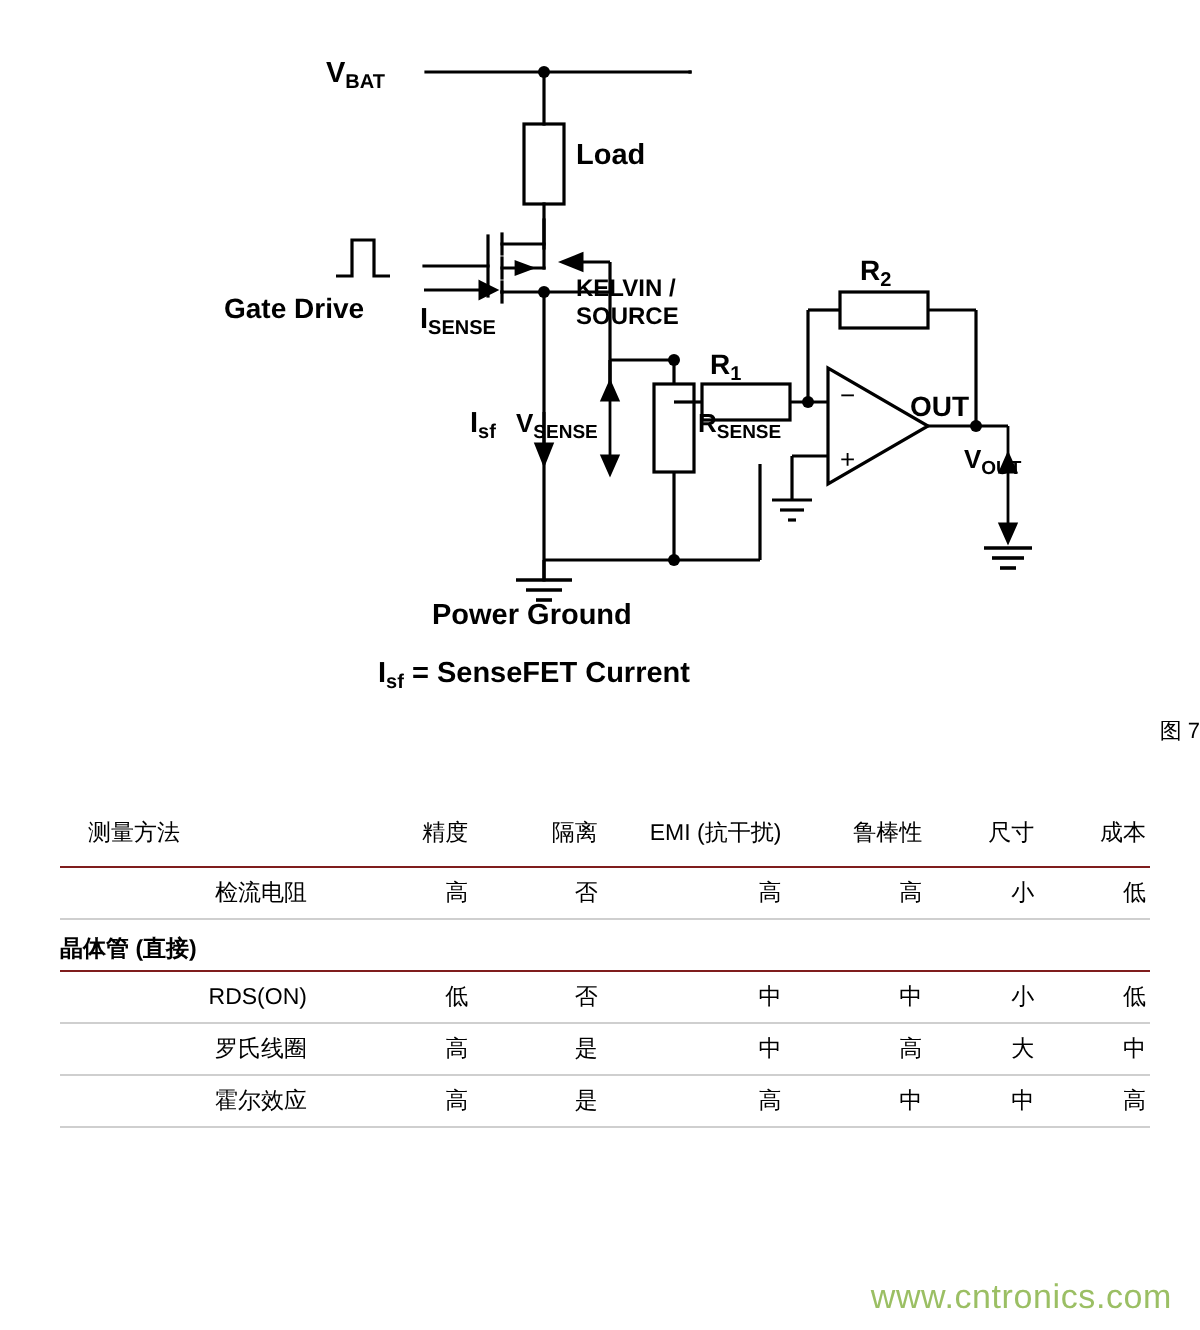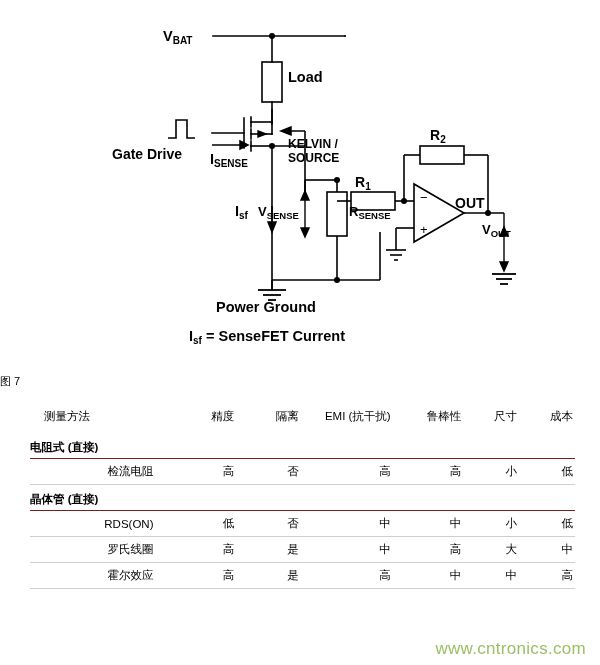--- a/index.html
+++ b/index.html
@@ -8,25 +8,24 @@
     background:#ffffff;
     font-family:"Liberation Sans", sans-serif;
     color:#000;
     position:relative;
     overflow:hidden;
   }
   #schematic{position:absolute;left:0;top:0;width:600px;height:390px;}
   .fig-caption{
     position:absolute;
     width:100%;
-    text-align:left;
+    text-align:right;
     top:358px;
     font-size:11px;
     color:#000;
-    margin-top:16px;
   }
   
   .table-wrap{
     position:absolute;
     left:30px;
     top:404px;
     width:545px;
   }
   table{
     border-collapse:collapse;
@@ -286,23 +285,20 @@
       <th class="method-col">测量方法</th>
       <th>精度</th>
       <th>隔离</th>
       <th>EMI (抗干扰)</th>
       <th>鲁棒性</th>
       <th>尺寸</th>
       <th>成本</th>
     </tr>
   </thead>
   <tbody>
-    <tr class="group">
-      <td colspan="7">电阻式 (直接)</td>
-    </tr>
     <tr class="datarow">
       <td class="method-col">检流电阻</td>
       <td>高</td>
       <td>否</td>
       <td>高</td>
       <td>高</td>
       <td>小</td>
       <td>低</td>
     </tr>
     <tr class="group">

